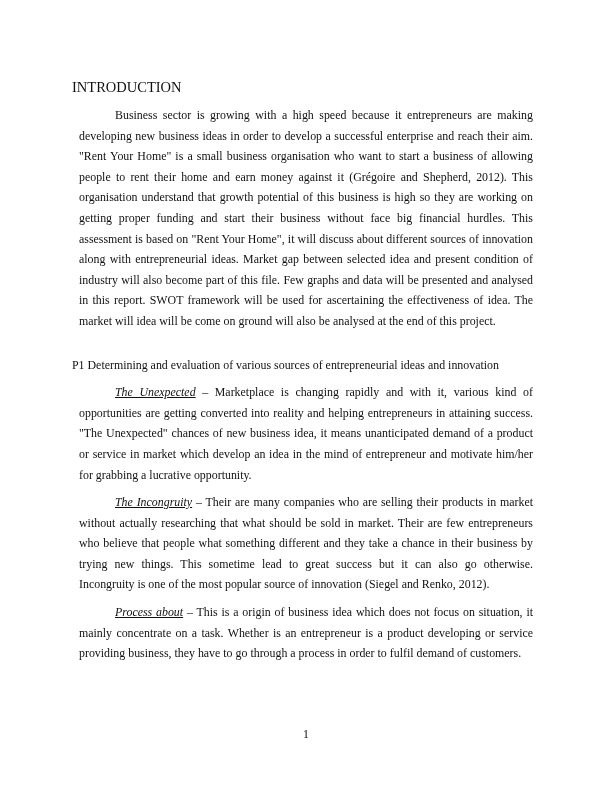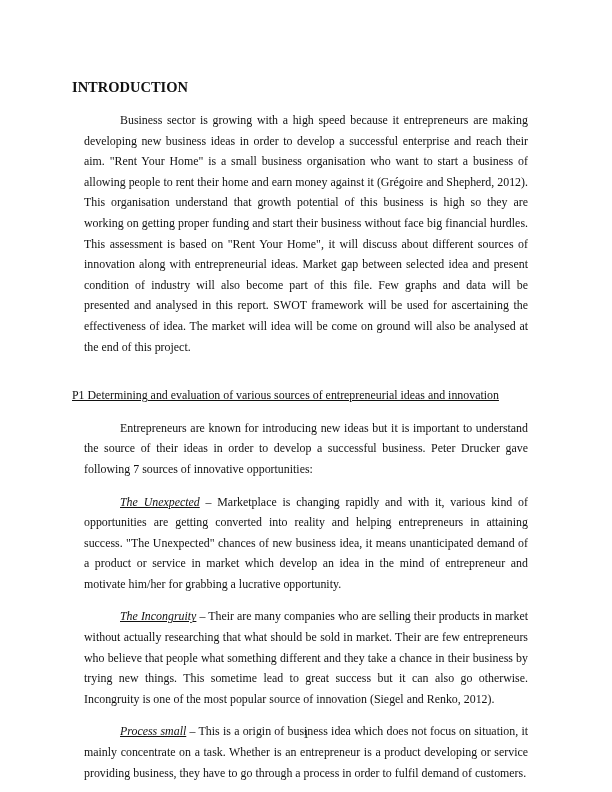--- a/index.html
+++ b/index.html
@@ -1,38 +1,37 @@
 <!DOCTYPE html>
 <html><head>
 <meta charset="utf-8">
 <style>
   html, body { margin: 0; padding: 0; background: #ffffff; }
   body { width: 612px; height: 792px; position: relative; overflow: hidden;
          font-family: "Liberation Serif", "DejaVu Serif", serif; color: #111; }
   .page { position: absolute; left: 72px; top: 76px; width: 468px; }
-  .h1 { font-weight: bold; font-size: 14.5px; margin: 0; height: 22px; line-height: 22px; }
-  .p { font-size: 11.9px; line-height: 20.6px; text-align: justify; margin: 12px; }
+  .h1 { font-weight: normal; font-size: 14.5px; margin: 0; height: 22px; line-height: 22px; }
+  .p { font-size: 11.9px; line-height: 20.6px; text-align: justify; margin: 7px; }
   .indent { text-indent: 36px; }
-  .sub { font-size: 11.9px; line-height: 20.6px; text-decoration: underline; margin: 0; }
+  .sub { font-size: 11.9px; line-height: 20.6px; margin: 0; }
   i { font-style: italic; text-decoration: underline; }
   .footer { position: absolute; top: 727px; left: 0; width: 612px; text-align: center;
             font-size: 11.9px; }
 </style>
 </head>
 <body>
 
 <div class="page">
   <h1 class="h1">INTRODUCTION</h1>
   <p class="p indent">Business sector is growing with a high speed because it entrepreneurs are making developing new business ideas in order to develop a successful enterprise and reach their aim. "Rent Your Home" is a small business organisation who want to start a business of allowing people to rent their home and earn money against it (Grégoire and Shepherd, 2012). This organisation understand that growth potential of this business is high so they are working on getting proper funding and start their business without face big financial hurdles. This assessment is based on "Rent Your Home", it will discuss about different sources of innovation along with entrepreneurial ideas. Market gap between selected idea and present condition of industry will also become part of this file. Few graphs and data will be presented and analysed in this report. SWOT framework will be used for ascertaining the effectiveness of idea. The market will idea will be come on ground will also be analysed at the end of this project.</p>
 
   <div style="height:9px"></div>
   <div style="height:7px"></div>
   <p class="sub">P1 Determining and evaluation of various sources of entrepreneurial ideas and innovation</p>
-  <p class="p indent">Entrepreneurs are known for introducing new ideas but it is important to understand the source of their ideas in order to develop a successful business. Peter Drucker gave following 7 sources of innovative opportunities:</p>
 
   <p class="p indent"><i>The Unexpected</i><span> – Marketplace is changing rapidly and with it, various kind of opportunities are getting converted into reality and helping entrepreneurs in attaining success. "The Unexpected" chances of new business idea, it means unanticipated demand of a product or service in market which develop an idea in the mind of entrepreneur and motivate him/her for grabbing a lucrative opportunity.</span></p>
 
   <p class="p indent"><i>The Incongruity</i><span> – Their are many companies who are selling their products in market without actually researching that what should be sold in market. Their are few entrepreneurs who believe that people what something different and they take a chance in their business by trying new things. This sometime lead to great success but it can also go otherwise. Incongruity is one of the most popular source of innovation (Siegel and Renko, 2012).</span></p>
 
-  <p class="p indent"><i>Process small</i><span> – This is a origin of business idea which does not focus on situation, it mainly concentrate on a task. Whether is an entrepreneur is a product developing or service providing business, they have to go through a process in order to fulfil demand of customers.</span></p>
+  <p class="p indent"><i>Process about</i><span> – This is a origin of business idea which does not focus on situation, it mainly concentrate on a task. Whether is an entrepreneur is a product developing or service providing business, they have to go through a process in order to fulfil demand of customers.</span></p>
 </div>
 
 <div class="footer">1</div>
 
 </body></html>

